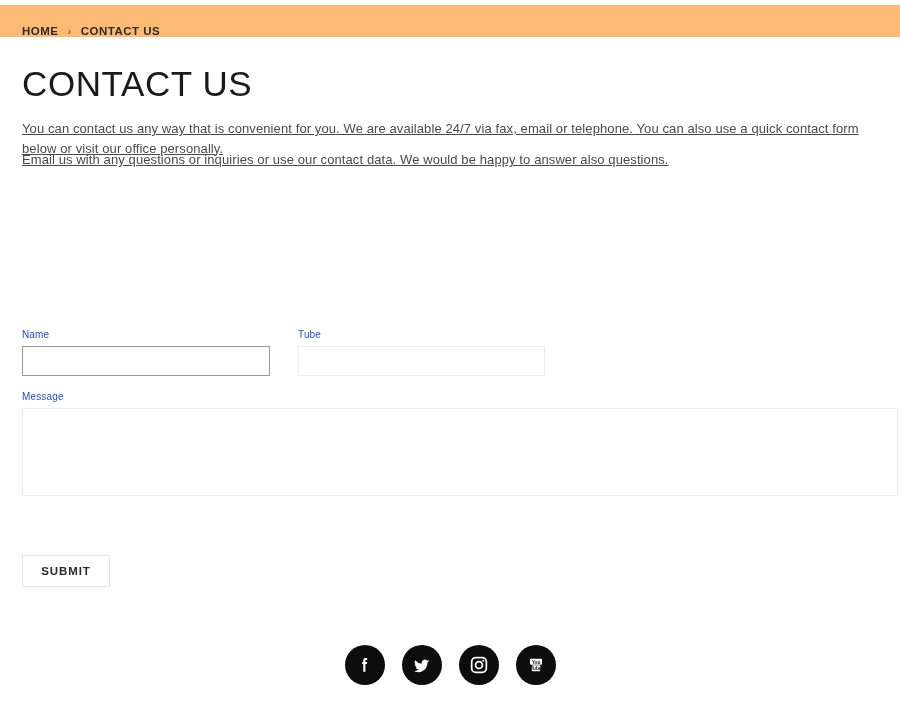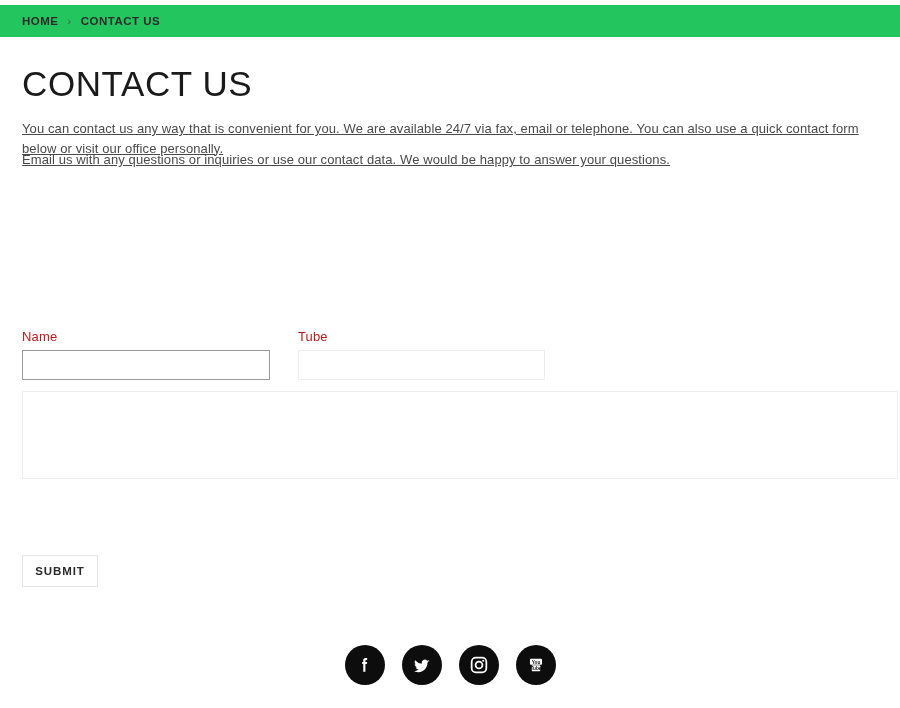--- a/index.html
+++ b/index.html
@@ -16,23 +16,23 @@
     position: relative;
   }
 
   
   .breadcrumb-bar {
     position: absolute;
     top: 5px;
     left: 0;
     width: 900px;
     height: 32px;
-    background: #22c55e;
-    display: flex;
-    align-items: center;
+    background: #fdba74;
+    display: flex;
+    align-items: flex-end;
   }
   .breadcrumb {
     display: flex;
     align-items: center;
     margin-left: 22px;
     font-size: 11.5px;
     letter-spacing: 0.5px;
     font-weight: bold;
     color: #2b2b2b;
   }
@@ -107,22 +107,22 @@
   .field {
     position: absolute;
     top: 0;
   }
   .field-name  { left: 22px;  width: 248px; }
   .field-email { left: 298px; width: 247px; }
   .field-phone { left: 572px; width: 248px; }
 
   .field-label {
     display: block;
-    font-size: 13px;
-    color: #b91c1c;
+    font-size: 10px;
+    color: #1d4ed8;
     margin-bottom: 6px;
     letter-spacing: 0.15px;
   }
   .text-input {
     display: block;
     box-sizing: border-box;
     width: 100%;
     height: 30px;
     padding: 4px 8px;
     font-family: "Liberation Sans", sans-serif;
@@ -156,21 +156,21 @@
     border: 1px solid #ededed;
     border-radius: 0;
     outline: none;
     resize: none;
   }
 
   .submit-button {
     position: absolute;
     top: 226px;
     left: 22px;
-    width: 76px;
+    width: 88px;
     height: 32px;
     background: #ffffff;
     border: 1px solid #e6e6e6;
     font-family: "Liberation Sans", sans-serif;
     font-size: 11.5px;
     font-weight: bold;
     letter-spacing: 0.9px;
     color: #2b2b2b;
     cursor: pointer;
     padding: 0;
@@ -211,21 +211,21 @@
     <span class="breadcrumb-current">CONTACT US</span>
   </nav>
 </div>
 
 <div class="content">
 
   <h1 class="page-title">CONTACT US</h1>
 
   <p class="intro-p intro-p-1">You can contact us any way that is convenient for you. We are available 24/7 via fax, email or telephone. You can also use a quick contact form below or visit our office personally.</p>
 
-  <p class="intro-p intro-p-2">Email us with any questions or inquiries or use our contact data. We would be happy to answer your questions.</p>
+  <p class="intro-p intro-p-2">Email us with any questions or inquiries or use our contact data. We would be happy to answer also questions.</p>
 
   <div class="media-placeholder"></div>
 
   <form class="contact-form">
 
     <div class="field-row">
 
       <div class="field field-name">
         <label class="field-label" for="input-name">Name</label>
         <input id="input-name" class="text-input focused" type="text" autofocus="" placeholder="" style="">
@@ -233,20 +233,21 @@
 
       <div class="field field-email">
         <label class="field-label" for="input-email">Tube</label>
         <input id="input-email" class="text-input" type="text" placeholder="" style="">
       </div>
 
 
     </div>
 
     <div class="message-block">
+      <label class="field-label" for="input-message">Message</label>
       <textarea id="input-message" class="textarea-input" placeholder="" style=""></textarea>
     </div>
 
     <button type="submit" class="submit-button">SUBMIT</button>
 
   </form>
 </div>
 
 <div class="social-row">
 

